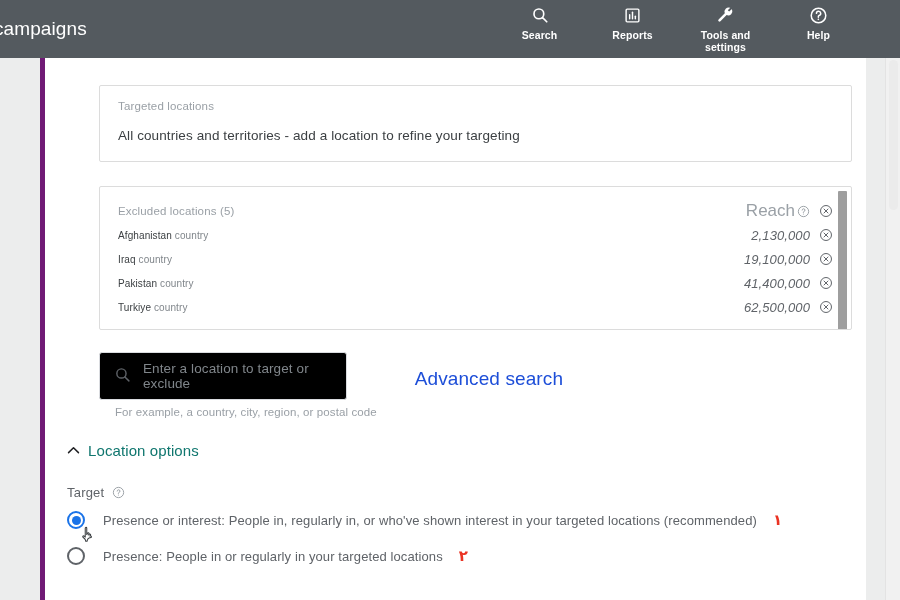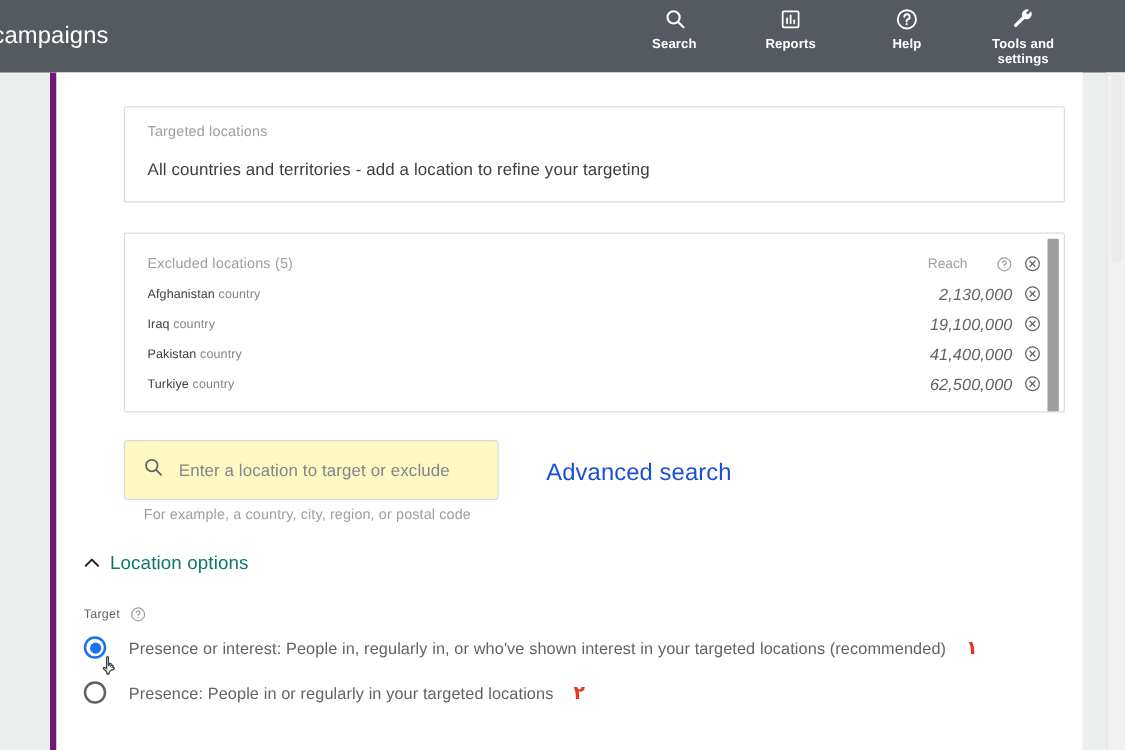--- a/index.html
+++ b/index.html
@@ -73,21 +73,21 @@
   .excluded-panel {
     margin-top: 24px; position: relative; padding: 0; overflow: hidden;
   }
   .excluded-scroll { padding: 12px 0 10px 0; }
 
   .exc-head {
     display: flex; align-items: center; padding: 0 18px 0 18px; height: 24px;
   }
   .exc-head .ttl { font-size: 11.5px; color: #9aa0a6; letter-spacing: .15px; }
   .exc-head .spacer { flex: 1; }
-  .exc-head .reach { font-size: 11px; color: #9aa0a6; margin-right: 23px; padding-left: 16px; }
+  .exc-head .reach { font-size: 17px; color: #9aa0a6; margin-right: 2px; padding-left: 16px; }
 
   .exc-row {
     display: flex; align-items: center; height: 24px; padding: 0 18px 0 18px;
   }
   .exc-row .loc { font-size: 10px; color: #3c4043; letter-spacing: .1px; }
   .exc-row .loc .kind { color: #80868b; }
   .exc-row .spacer { flex: 1; }
   .exc-row .num {
     font-size: 13px; color: #5f6368; margin-right: 8px; letter-spacing: .1px; font-style: italic;
   }
@@ -107,24 +107,24 @@
   .exc-thumb {
     position: absolute; top: 0; left: 0; width: 9px; height: 142px;
     background: #9e9e9e; border-radius: 1px;
   }
 
   
   .search-row {
     margin: 22px 0 0 54px; display: flex; align-items: flex-start;
   }
   .search-box {
-    width: 300px; height: 48px;
+    width: 248px; height: 48px;
     border: 1px solid #dadce0; border-radius: 3px;
     display: flex; align-items: center; padding: 0 14px;
-    background: #fef9c3;
+    background: #000000;
   }
   .search-box .sph {
     font-size: 13.5px; color: #80868b; margin-left: 12px; letter-spacing: .1px;
   }
   .search-hint {
     font-size: 11.5px; color: #9aa0a6; margin: 6px 0 0 16px; letter-spacing: .1px;
   }
   .adv-link {
     font-size: 19px; color: #1d4ed8; margin: 16px 0 0 38px; cursor: pointer;
     letter-spacing: .1px;
@@ -135,21 +135,21 @@
     margin: 24px 0 0 20px; display: flex; align-items: center; cursor: pointer;
   }
   .loc-options .caret { margin-right: 6px; display: flex; }
   .loc-options .lbl {
     font-size: 15px; color: #0f766e; letter-spacing: .1px;
   }
 
   .target-label {
     margin: 26px 0 0 22px; display: flex; align-items: center;
   }
-  .target-label .t { font-size: 10px; color: #5f6368; letter-spacing: .2px; }
+  .target-label .t { font-size: 13px; color: #5f6368; letter-spacing: .2px; }
   .target-label .q { margin-left: 8px; display: flex; }
 
   .radio-row {
     margin-left: 22px; display: flex; align-items: center; height: 32px;
     position: relative;
   }
   .radio-row.first { margin-top: 4px; }
   .radio-row.second { margin-top: 4px; }
   .radio {
     width: 18px; height: 18px; border-radius: 50%;
@@ -200,36 +200,36 @@
             <line x1="8" y1="16.5" x2="8" y2="11" stroke-linecap="round"></line>
             <line x1="12" y1="16.5" x2="12" y2="7.5" stroke-linecap="round"></line>
             <line x1="16" y1="16.5" x2="16" y2="13" stroke-linecap="round"></line>
           </svg>
         </span>
         <span class="lbl">Reports</span>
       </div>
 
       <div class="tb-item">
         <span class="ic">
+          <svg width="19" height="19" viewBox="0 0 24 24" fill="#fff">
+            <path d="M20.3 4.6a5.3 5.3 0 0 1-6.9 6.9L5.6 19.3a1.6 1.6 0 0 1-2.3-2.3l7.8-7.8A5.3 5.3 0 0 1 18 2.3l-3.1 3.1 1.7 1.7 3.1-3.1c.3.2.5.4.6.6z"></path>
+          </svg>
+        </span>
+        <span class="lbl">Tools and settings</span>
+      </div>
+
+      <div class="tb-item">
+        <span class="ic">
           <svg width="19" height="19" viewBox="0 0 24 24" fill="none" stroke="#fff" stroke-width="1.9">
             <circle cx="12" cy="12" r="9.2"></circle>
             <path d="M9.4 9.3a2.7 2.7 0 1 1 3.3 2.8c-.6.2-.9.7-.9 1.4v.6" stroke-linecap="round"></path>
             <circle cx="11.8" cy="16.8" r="1.05" fill="#fff" stroke="none"></circle>
           </svg>
         </span>
         <span class="lbl">Help</span>
-      </div>
-
-      <div class="tb-item">
-        <span class="ic">
-          <svg width="19" height="19" viewBox="0 0 24 24" fill="#fff">
-            <path d="M20.3 4.6a5.3 5.3 0 0 1-6.9 6.9L5.6 19.3a1.6 1.6 0 0 1-2.3-2.3l7.8-7.8A5.3 5.3 0 0 1 18 2.3l-3.1 3.1 1.7 1.7 3.1-3.1c.3.2.5.4.6.6z"></path>
-          </svg>
-        </span>
-        <span class="lbl">Tools and settings</span>
       </div>
 
       <div class="tb-edge"></div>
     </div>
   </div>
 
   <div class="page-scroll-track">
     <div class="page-scroll-thumb"></div>
   </div>
 

